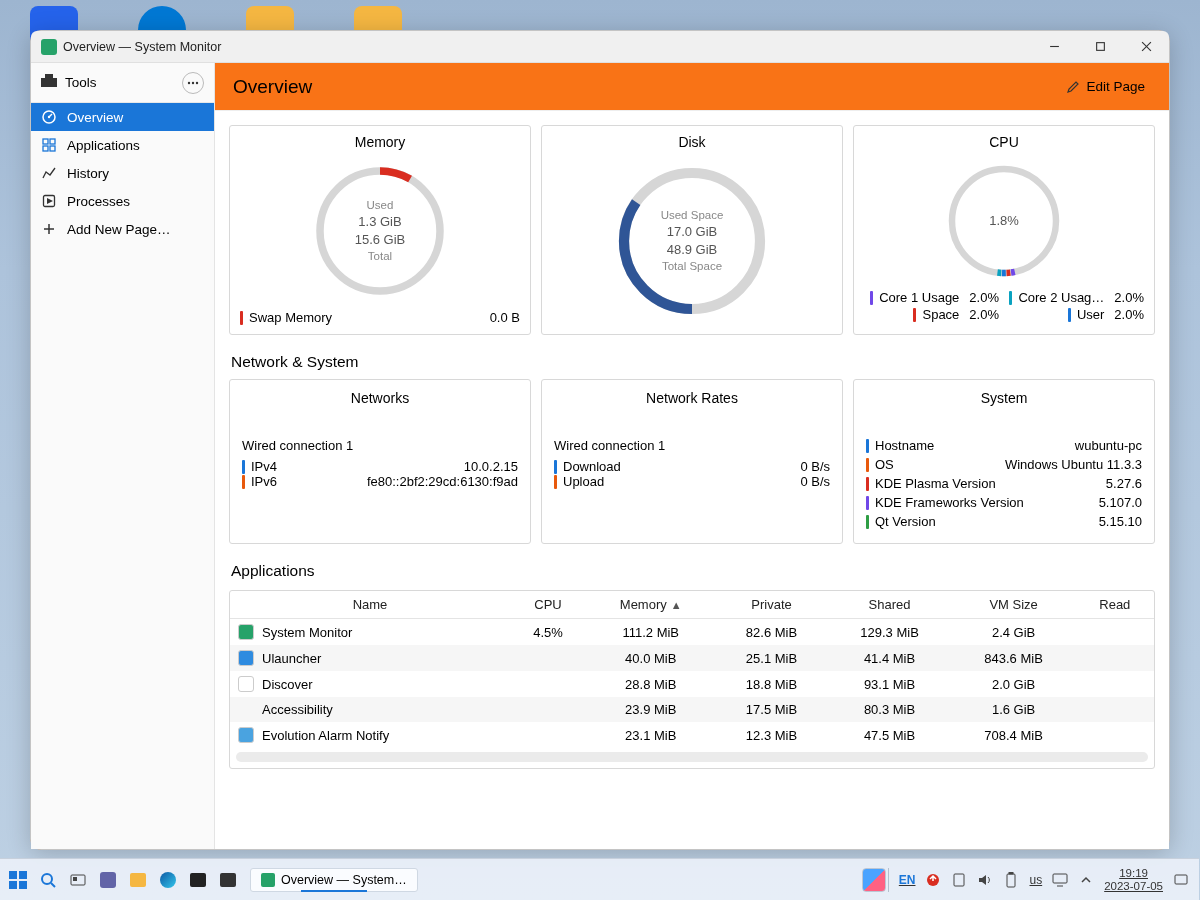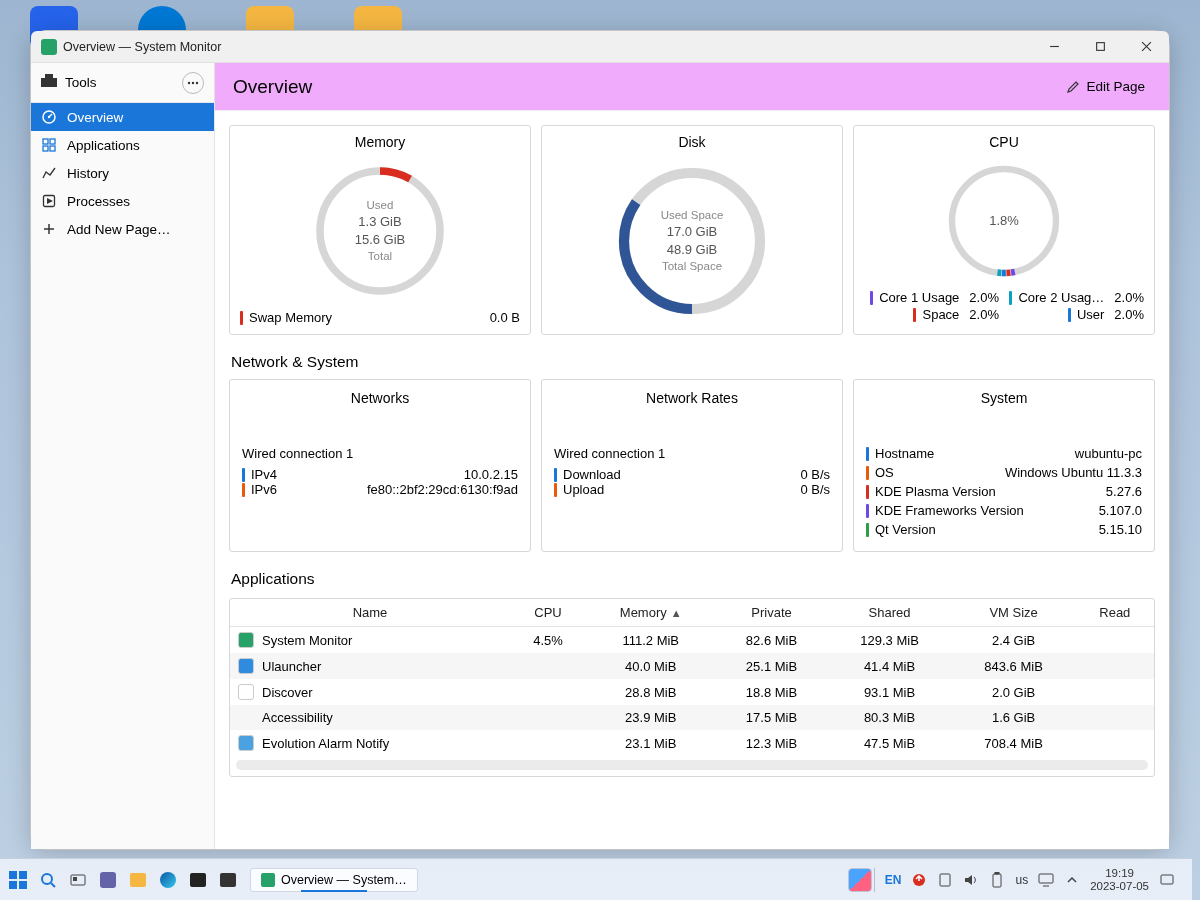--- a/index.html
+++ b/index.html
@@ -7,21 +7,21 @@
   width: 1200px; height: 900px; overflow: hidden;
   background: linear-gradient(180deg, #9db5d0 0%, #adc3db 30%, #bdd0e3 100%);
   position: relative;
 }
 .desktop-icons { position: absolute; top: 6px; left: 30px; display: flex; gap: 60px; }
 .dicon { width: 48px; height: 48px; background: #2563eb; border-radius: 8px; }
 .dicon.folder { background: #f5b742; }
 
 .window {
   position: absolute; left: 30px; top: 30px; width: 1140px; height: 820px;
-  background: #f0abfc; border: 1px solid #c4c4c4; border-radius: 16px;
+  background: #f97316; border: 1px solid #c4c4c4; border-radius: 11px;
   display: flex; flex-direction: column; box-shadow: 0 4px 24px rgba(0,0,0,.2);
 }
 .titlebar {
   height: 32px; background: #f0f0f0; display: flex; align-items: center;
   border-radius: 6px 6px 0 0; border-bottom: 1px solid #e0e0e0;
 }
 .titlebar-icon { width: 16px; height: 16px; margin: 0 6px 0 10px; background: #26a269; border-radius: 3px; }
 .titlebar-title { font-size: 12.5px; color: #222; flex: 1; }
 .winctl { width: 46px; height: 32px; display:flex; align-items:center; justify-content:center; cursor:pointer; }
 .winctl svg { width: 11px; height: 11px; }
@@ -52,50 +52,50 @@
 .legend { display:flex; flex-direction:column; gap:2px; font-size:13px; margin-top:4px; }
 .legend-grid { display:grid; grid-template-columns: 1fr auto 1fr auto; column-gap: 10px; row-gap: 2px; }
 .legend-row { display:flex; align-items:center; gap:6px;justify-content:flex-end; }
 .tick { width:3px; height:14px; border-radius:1px; flex-shrink:0; }
 .legend-val { text-align: right; }
 
 .sec-head { font-size: 15.5px; margin: 18px 2px 8px 2px; }
 
 .net-row { display:flex; gap:10px; }
 .net-card { flex:1; border:1px solid #d8d8d8; border-radius:3px; padding:10px 12px; font-size:13px; }
-.net-card h3 { font-size:14px; font-weight:400; text-align:center; margin-bottom: 40px; }
+.net-card h3 { font-size:14px; font-weight:400; text-align:center; margin-bottom: 32px; }
 .kv { display:flex; align-items:center; gap:6px; }
 .kv .k { flex:0 0 auto; }
 .kv .v { flex:1; text-align:right; white-space:nowrap; overflow:hidden; text-overflow:ellipsis; }
 .wired-title { margin-bottom:6px; }
 .sys-list .kv { margin-bottom: 4px; }
 
 .app-table-card { border:1px solid #d8d8d8; border-radius:3px; margin-top:10px; }
 table.apps { width:100%; border-collapse:collapse; font-size:13px; }
 table.apps thead th { font-weight:400; color:#222; padding:6px 8px; border-bottom:1px solid #e4e4e4; text-align:center; cursor:pointer; }
 table.apps thead th:first-child { text-align:center; width: 280px; }
 table.apps tbody td { padding: 5px 8px; text-align:center; }
 table.apps tbody td:first-child { text-align:left; }
 table.apps tbody tr:nth-child(even) { background:#f6f6f6; }
 .app-name { display:flex; align-items:center; gap:8px; }
 .app-icon-sq { width:16px; height:16px; border-radius:3px; }
 .hscroll { height:10px; background:#ebebeb; margin: 4px 6px 6px 6px; border-radius:5px; }
 .sort-arrow { font-size:11px; margin-left:4px; color:#555; }
 
 .taskbar {
-  position:absolute; left:0; right:8px; bottom:0; height:42px;
+  position:absolute; left:0; right:1px; bottom:0; height:42px;
   background: rgba(234,240,248,.92); border-top: 1px solid #c7d0dc;
   display:flex; align-items:center;
 }
 .tb-left { display:flex; align-items:center; gap:2px; padding-left:4px; }
 .tb-btn { width:28px; height:28px; display:flex; align-items:center; justify-content:center; cursor:pointer; border-radius:3px; }
 .tb-task { margin-left:6px; background:#fafcff; border:1px solid #cfd8e3; border-radius:3px; padding: 4px 10px; font-size:12.5px; display:flex; align-items:center; gap:6px; position:relative; cursor:pointer; }
 .tb-task::after { content:""; position:absolute; left:30%; right:30%; bottom:-1px; height:2px; background:#1a76d8; }
 .tb-spacer { flex:1; }
-.tray { display:flex; align-items:center; gap:10px; padding-right:17px; font-size:12px; color:#333; }
+.tray { display:flex; align-items:center; gap:10px; padding-right:10px; font-size:12px; color:#333;text-decoration:underline; }
 .tray .sep { width:1px; height:24px; background:#b4c0cf; }
 .tray-clock { text-align:center; line-height:1.1; font-size:11.5px; }
 .tray-ico { width:16px; height:16px; display:flex; align-items:center; justify-content:center; cursor:pointer; }
 .widget-sq { width:24px; height:24px; border:1px solid #bcc6d4; border-radius:4px; background:linear-gradient(135deg,#4aa3ff 50%,#ff6183 50%); }
 </style>
 </head>
 <body>
 
 <div class="desktop-icons">
   <div class="dicon"></div>

